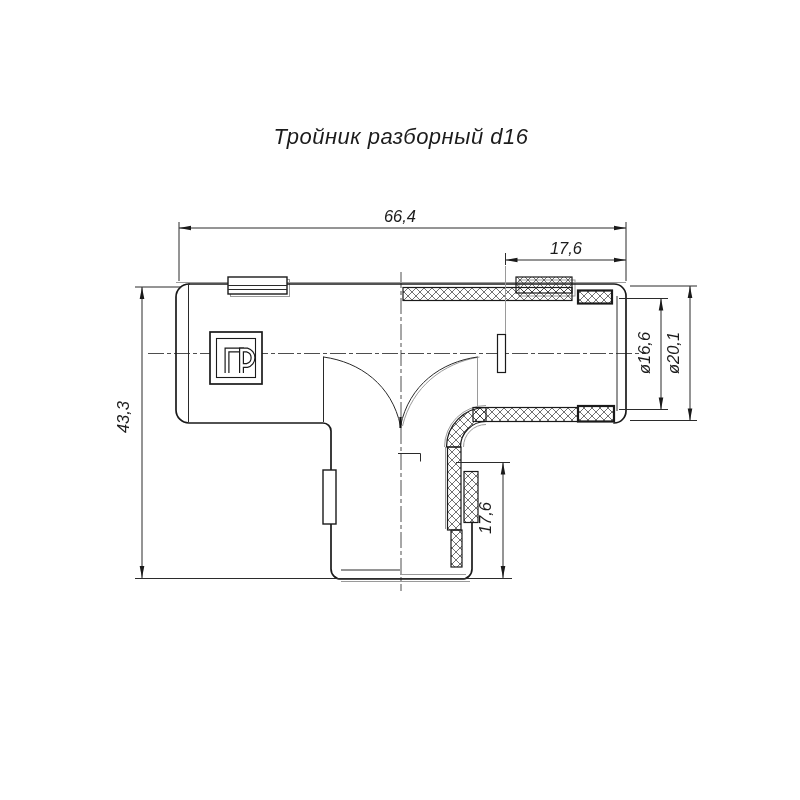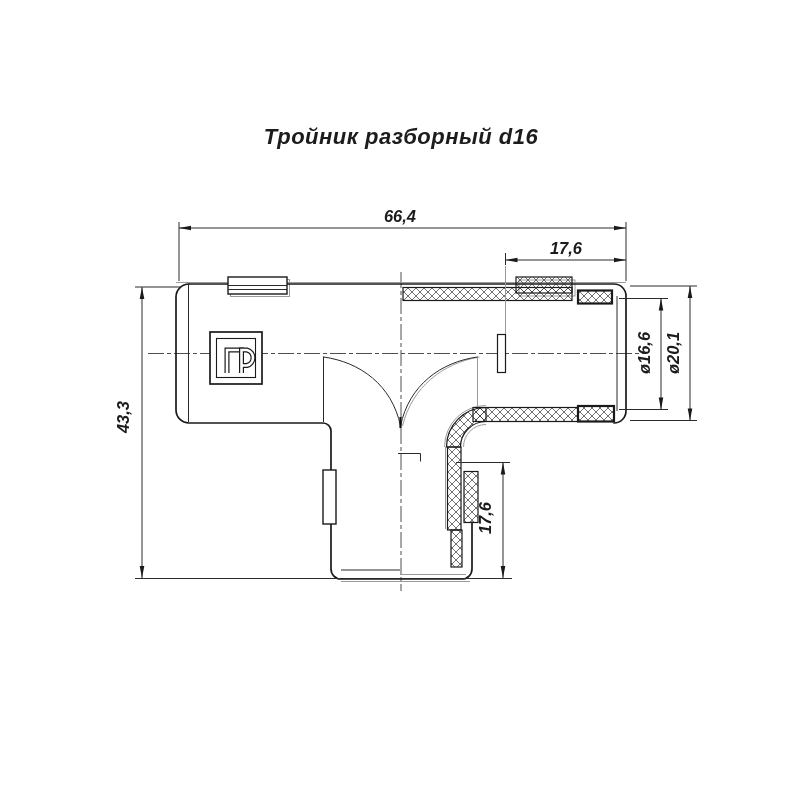--- a/index.html
+++ b/index.html
@@ -1,17 +1,17 @@
 <!DOCTYPE html>
 <html><head>
 <meta charset="utf-8">
 <style>
   html,body{margin:0;padding:0;background:#fff;}
   .canvas{position:relative;width:800px;height:800px;background:#ffffff;overflow:hidden;
-          font-family:"Liberation Sans",sans-serif;font-weight:bold;}
+          font-family:"Liberation Sans",sans-serif;}
   svg{display:block;}
   text{font-family:"Liberation Sans",sans-serif;font-style:italic;fill:#1c1c1c;}
   .title-text{font-size:22px;letter-spacing:.5px;}
   .dim-text{font-size:16.5px;}
   .thick{stroke:#1a1a1a;stroke-width:1.7;fill:none;stroke-linejoin:round;stroke-linecap:round;}
   .thin{stroke:#2a2a2a;stroke-width:1;fill:none;}
   .gray{stroke:#9a9a9a;stroke-width:1;fill:none;}
   .dimline{stroke:#2b2b2b;stroke-width:1;fill:none;}
   .cl{stroke:#3a3a3a;stroke-width:0.9;fill:none;stroke-dasharray:16 3 4 3;}
   .arr{fill:#1a1a1a;stroke:none;}

